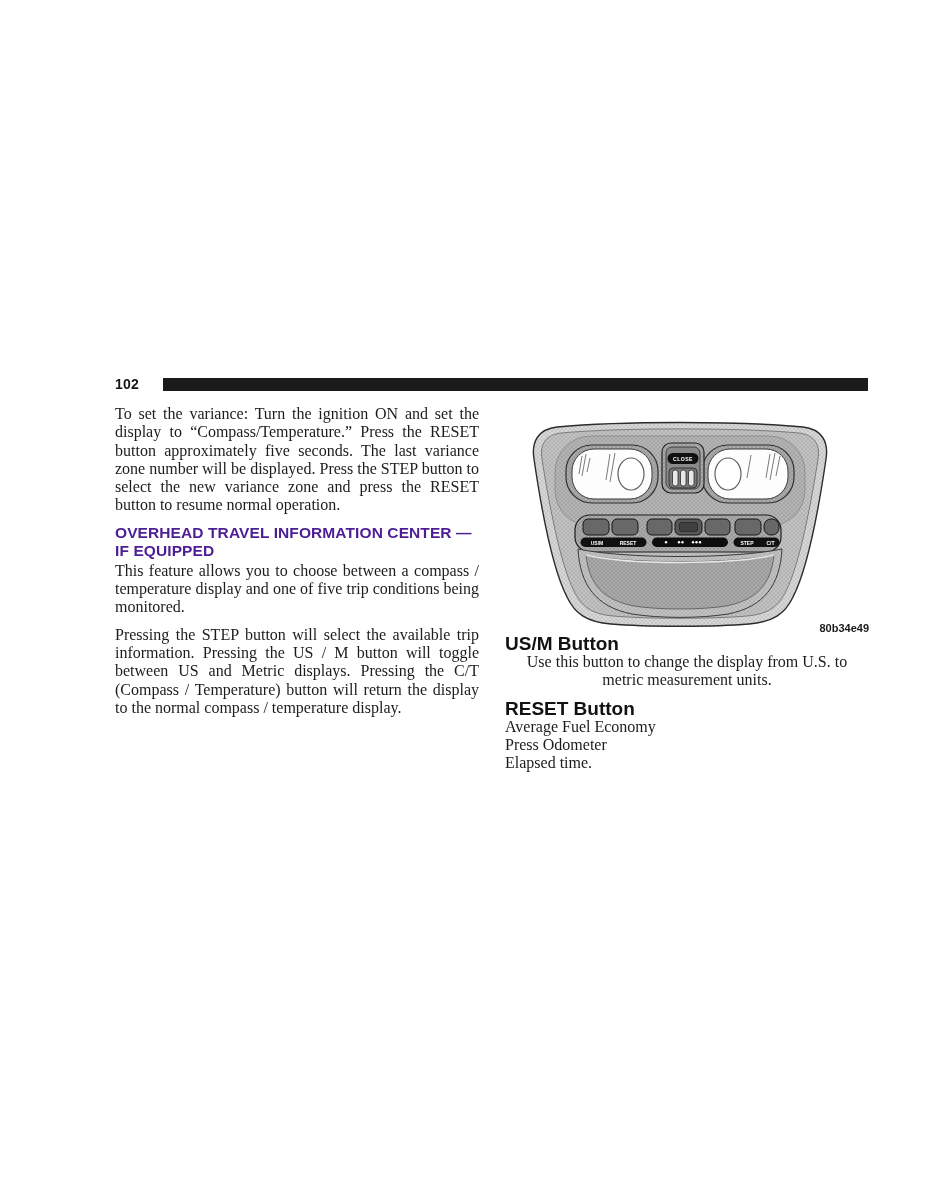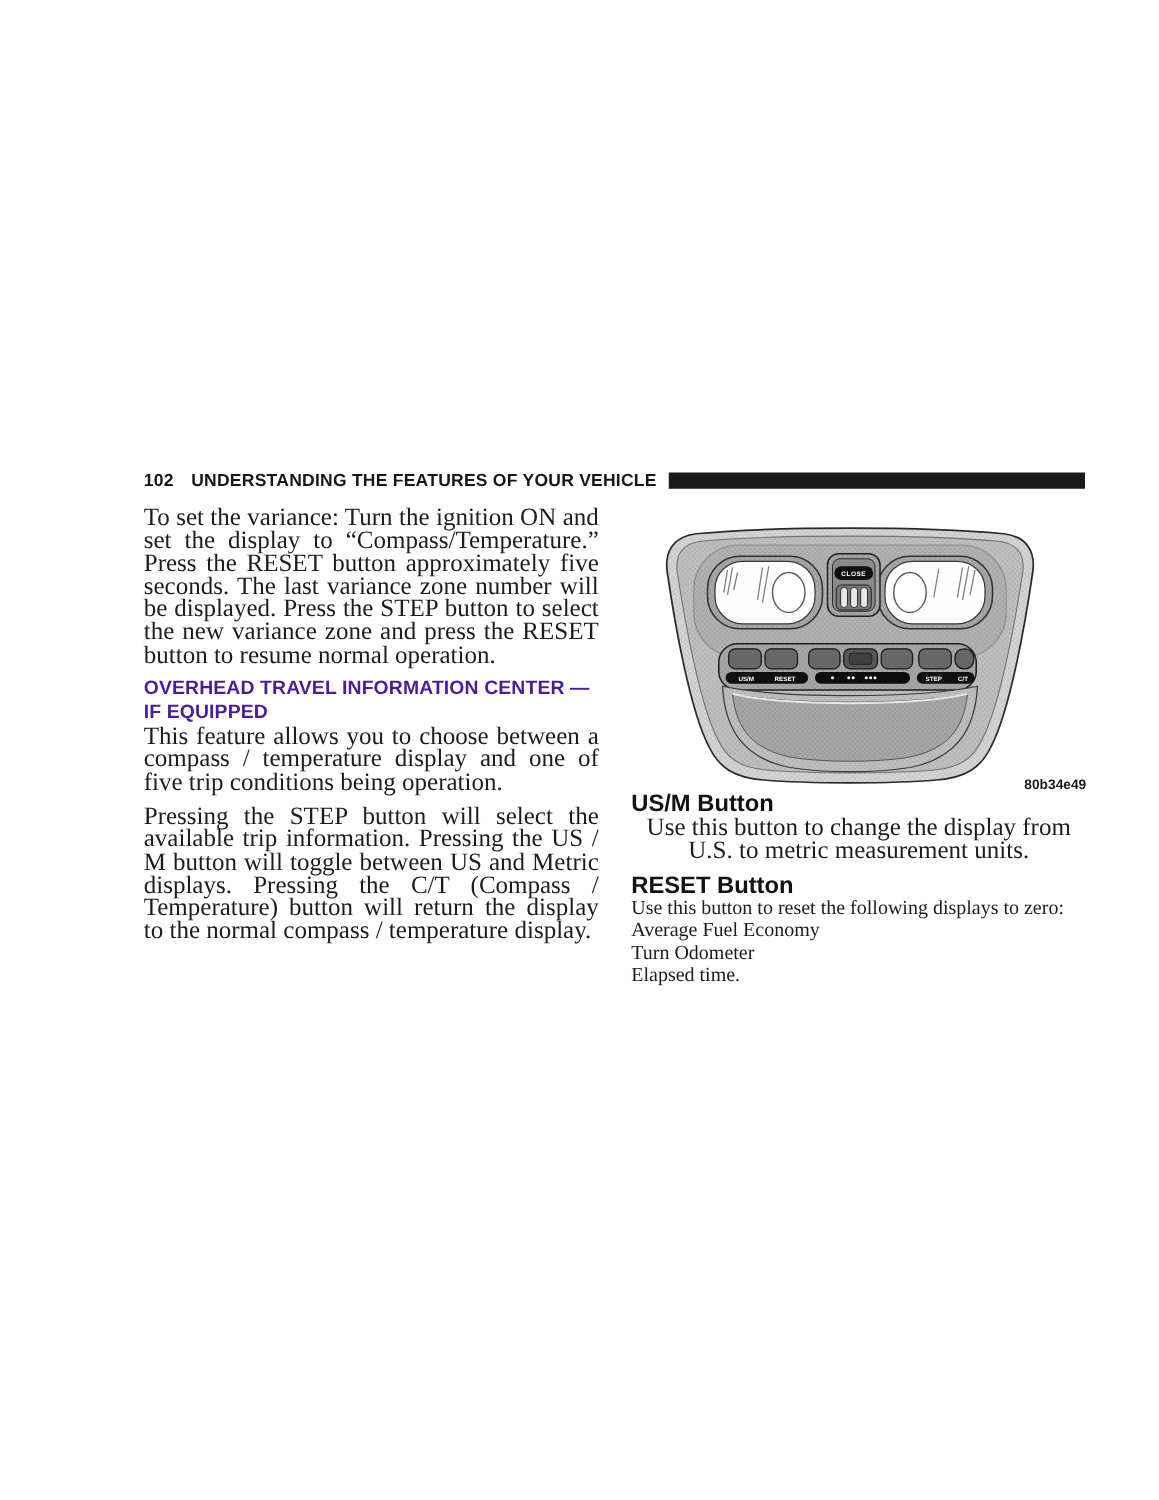--- a/index.html
+++ b/index.html
@@ -20,21 +20,21 @@
     letter-spacing:0.2px;white-space:nowrap;
   }
   .runhead .pnum{margin-right:14px;}
   .runhead .bar{flex:1 1 auto;height:13px;background:#1b1b1b;margin-left:10px;}
   
   .col{position:absolute;width:364px;}
   .col-left{left:115px;top:405px;}
   .col-right{left:505px;top:418px;}
   .body-p{
     margin:0 0 9px 0;
-    font-size:20px;line-height:18.3px;
+    font-size:16px;line-height:18.3px;
     text-align:justify;text-justify:inter-word;
   }
   .body-p:last-child{margin-bottom:0;}
   .sect-h{
     margin:7px 0 1px 0;
     font-family:"Liberation Sans", sans-serif;
     font-weight:bold;font-size:15.5px;line-height:18.5px;
     color:#4c1d95;letter-spacing:0.1px;
   }
   .sub-h{
@@ -58,28 +58,27 @@
     font-weight:bold;fill:#ffffff;
   }
 </style>
 </head>
 <body>
 
 <div class="page">
 
   <div class="runhead">
     <span class="pnum">102</span>
-    <span>UNDERSTANDING THE FEATURES OF YOUR VEHICLE</span>
     <span class="bar"></span>
   </div>
 
   <div class="col col-left">
     <p class="body-p">To set the variance: Turn the ignition ON and set the display to “Compass/Temperature.” Press the RESET button approximately five seconds. The last variance zone number will be displayed. Press the STEP button to select the new variance zone and press the RESET button to resume normal operation.</p>
     <h2 class="sect-h">OVERHEAD TRAVEL INFORMATION CENTER — IF EQUIPPED</h2>
-    <p class="body-p">This feature allows you to choose between a compass / temperature display and one of five trip conditions being operation.</p>
+    <p class="body-p">This feature allows you to choose between a compass / temperature display and one of five trip conditions being monitored.</p>
     <p class="body-p">Pressing the STEP button will select the available trip information. Pressing the US / M button will toggle between US and Metric displays. Pressing the C/T (Compass / Temperature) button will return the display to the normal compass / temperature display.</p>
   </div>
 
   <div class="col col-right">
 
     <div class="figure">
       <svg width="310" height="210" viewBox="0 0 310 210">
         <defs>
           <pattern id="ht" width="4" height="4" patternUnits="userSpaceOnUse">
             <rect width="4" height="4" fill="#c6c6c6"></rect>
@@ -183,19 +182,18 @@
           <path d="M 61,137 C 103,147 207,147 249,137" fill="none" stroke="#f2f2f2" stroke-width="1.6" opacity="0.9"></path>
         </g>
       </svg>
       <span class="fig-code">80b34e49</span>
     </div>
 
     <h3 class="sub-h first">US/M Button</h3>
     <p class="body-p" style="text-align:center;">Use this button to change the display from U.S. to metric measurement units.</p>
 
     <h3 class="sub-h">RESET Button</h3>
-    <div class="plain-line">Use this button to reset the following displays to zero:</div>
     <div class="plain-line">Average Fuel Economy</div>
-    <div class="plain-line">Turn Odometer</div>
+    <div class="plain-line">Press Odometer</div>
     <div class="plain-line">Elapsed time.</div>
   </div>
 
 </div>
 
 </body></html>

